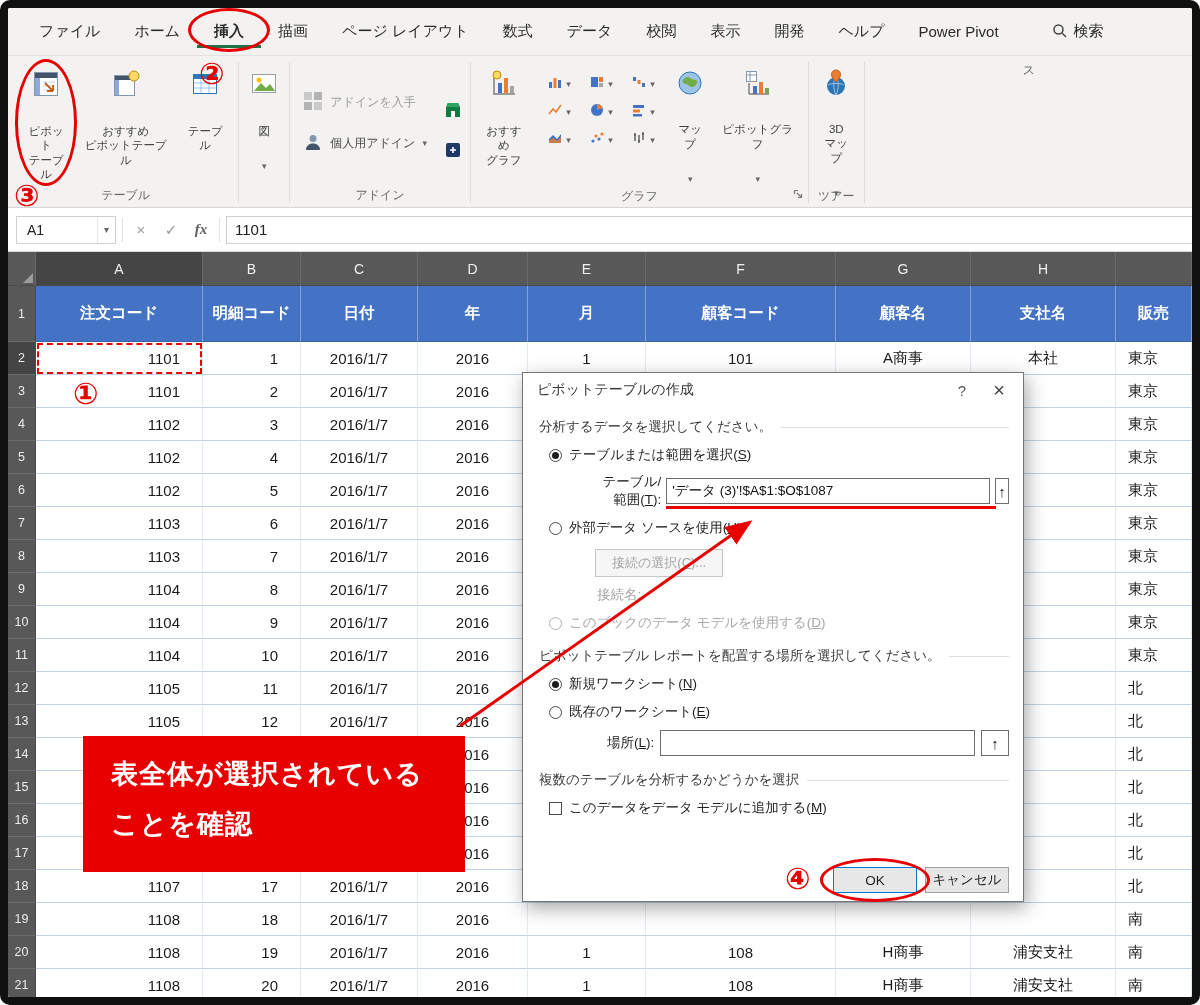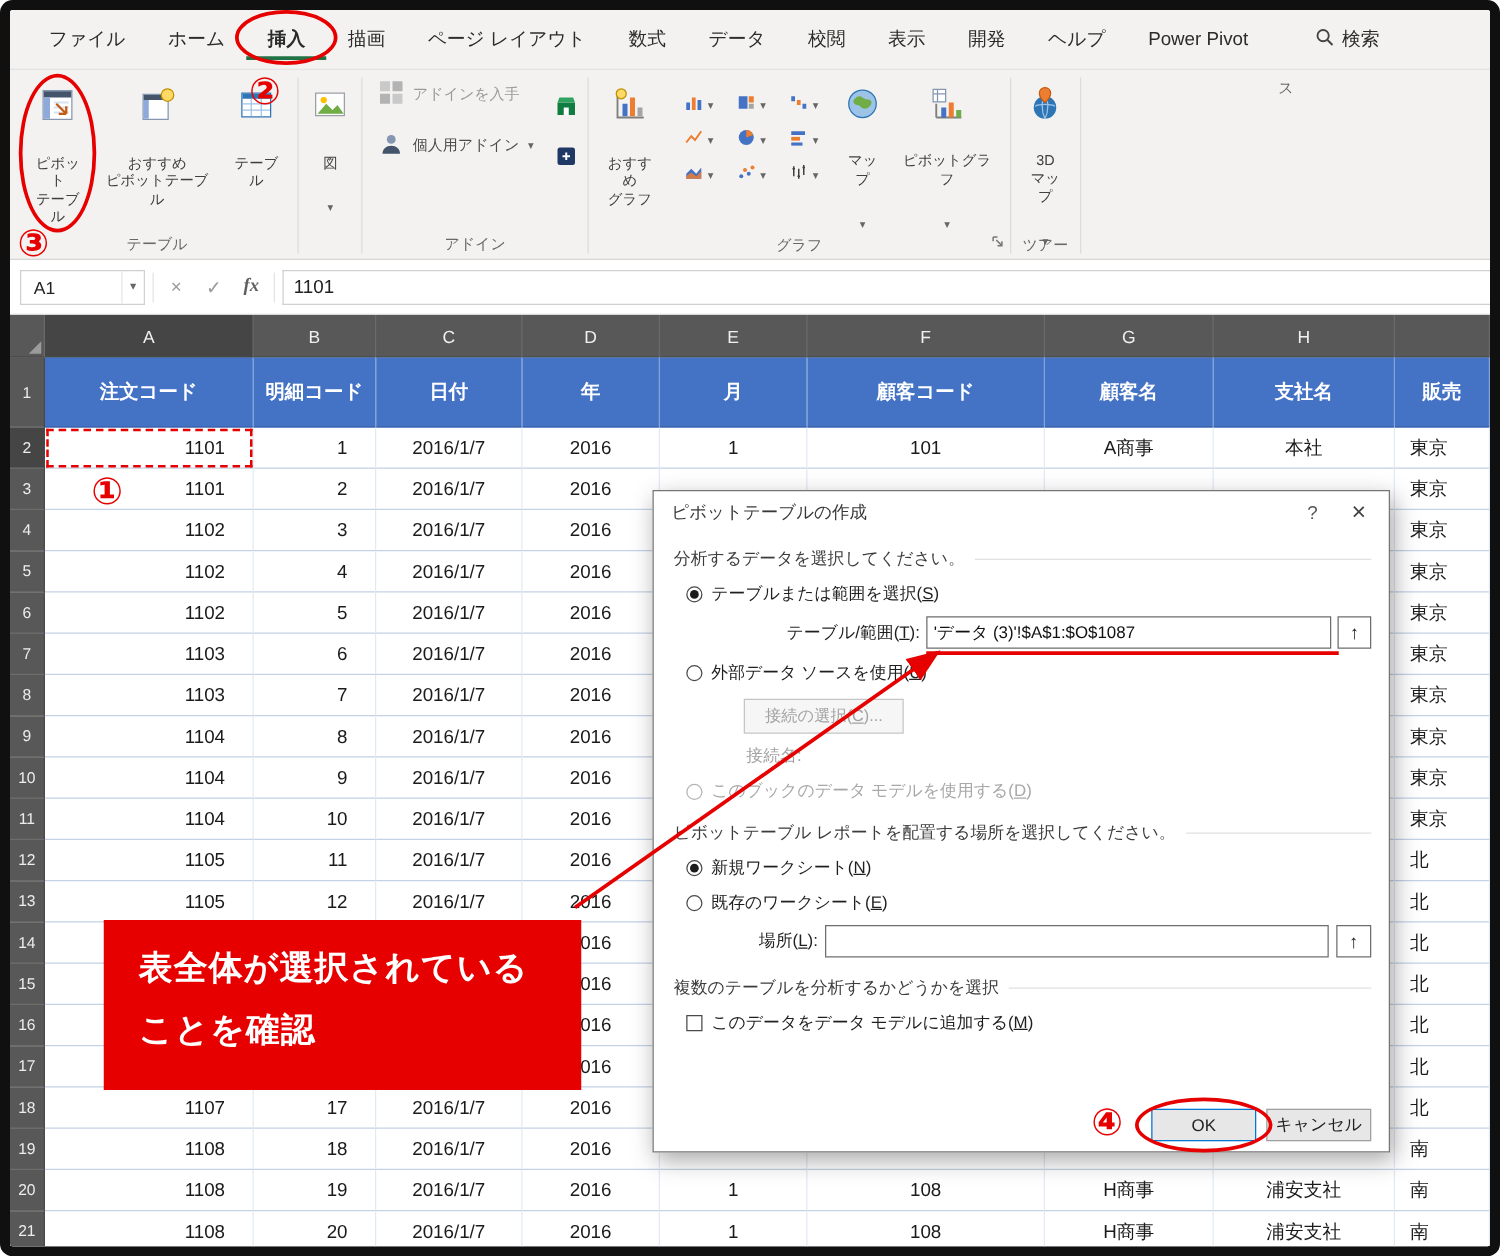--- a/index.html
+++ b/index.html
@@ -24,21 +24,21 @@
 .sep{width:1px;background:#dcdcdc;margin:4px 1px}
 .bigbtn{position:relative;height:100%;display:flex;flex-direction:column;align-items:center;justify-content:flex-start;padding:8px 5px 2px;gap:24px;border-radius:2px}
 .bigbtn.circled::before{content:"";position:absolute;inset:-1px -3px;border:3px solid var(--red);border-radius:50%;pointer-events:none}
 .bigbtn.circled::after{content:attr(data-step);position:absolute;left:-4px;bottom:-26px;color:var(--red);font-weight:bold;font-size:30px;line-height:1;z-index:45}
 .bicon{height:32px;display:flex;align-items:center}
 .blabel{font-size:11.5px;line-height:1.25;color:#3f3f3f;text-align:center;white-space:pre-line}
 .ca{font-size:9px;color:#666;line-height:1}
 .addins{flex-direction:column;justify-content:center;gap:10px;display:flex}
 .medbtn{display:flex;align-items:center;gap:7px;padding:4px 8px;font-size:12px;color:#4d4d4d;white-space:nowrap}
 .medbtn.gray{color:#9a9a9a}
-.acolumns{display:flex;align-items:flex-start}
+.acolumns{display:flex;align-items:center}
 .acol2{display:flex;flex-direction:column;gap:18px;margin-left:6px;padding-top:14px}
 .smbtn{width:24px;height:22px;display:flex;align-items:center;justify-content:center}
 .minigrid{display:grid;grid-template-columns:repeat(3,42px);grid-auto-rows:28px;margin:10px 4px 0 6px;align-items:center}
 .minibtn{display:flex;align-items:center;justify-content:center;gap:3px}
 .launcher{position:absolute;right:4px;bottom:4px}
 .sparkgroup{width:330px}
 .sparkgroup .bigbtn{margin-left:48px}
 
 
 .fbar{height:44px;background:#fff;display:flex;align-items:center;padding:7px 0 7px 8px;border-bottom:1px solid #d9d9d9;gap:6px}
@@ -65,21 +65,21 @@
 .c{flex:none;display:flex;align-items:center;font-size:15px;color:#1b1b1b;border-right:1px solid #e3e9f2;border-bottom:1px solid #c3d2e6;overflow:hidden;white-space:nowrap}
 .ar{justify-content:flex-end;padding-right:22px}
 .ac{justify-content:center}
 .al{justify-content:flex-start;padding-left:12px}
 
 
 .ants{position:absolute;left:29px;top:335px;width:165px;height:31px;border:2px dashed var(--red);z-index:6}
 .ants::after{content:attr(data-step);position:absolute;left:34px;top:34px;color:var(--red);font-weight:bold;font-size:30px;line-height:1}
 
 
-.dialog{position:absolute;left:514px;top:384px;width:590px;height:530px;background:#fff;border:1px solid #767676;box-shadow:3px 6px 18px rgba(0,0,0,.35);z-index:20;font-size:13.5px;color:#1f1f1f}
+.dialog{position:absolute;left:514px;top:364px;width:502px;height:530px;background:#fff;border:1px solid #767676;box-shadow:3px 6px 18px rgba(0,0,0,.35);z-index:20;font-size:13.5px;color:#1f1f1f}
 .dtitle{height:34px;display:flex;align-items:center;padding:0 4px 0 14px;font-size:14px;color:#383838}
 .dtext{flex:1}
 .dhelp{width:34px;height:30px;display:flex;align-items:center;justify-content:center;color:#555;font-size:15px}
 .dclose{width:40px;height:30px;display:flex;align-items:center;justify-content:center;color:#444;font-size:20px}
 .dbody{position:relative;padding:6px 14px 0 16px;height:496px}
 .sect{display:flex;align-items:center;margin-top:5px;color:#3c3c3c}
 .sect.mt{margin-top:15px}
 .rule{flex:1;height:1px;background:#e0e0e0;margin-left:8px}
 .opt{display:flex;align-items:center;gap:7px;margin:10px 0 0 10px}
 .opt.dis{color:#a8a8a8}

